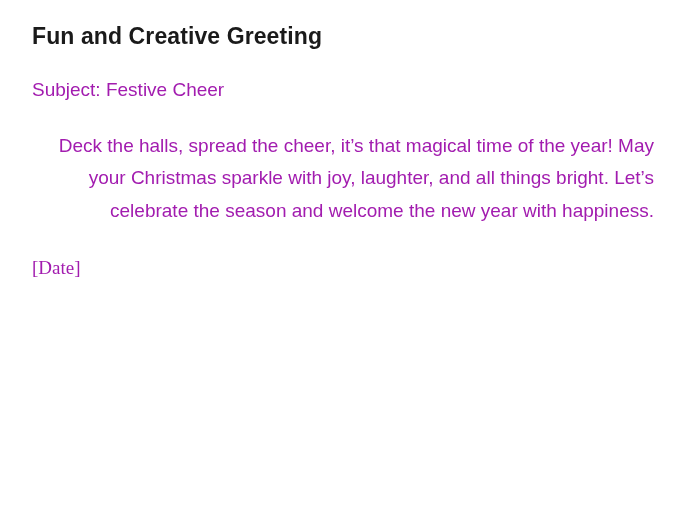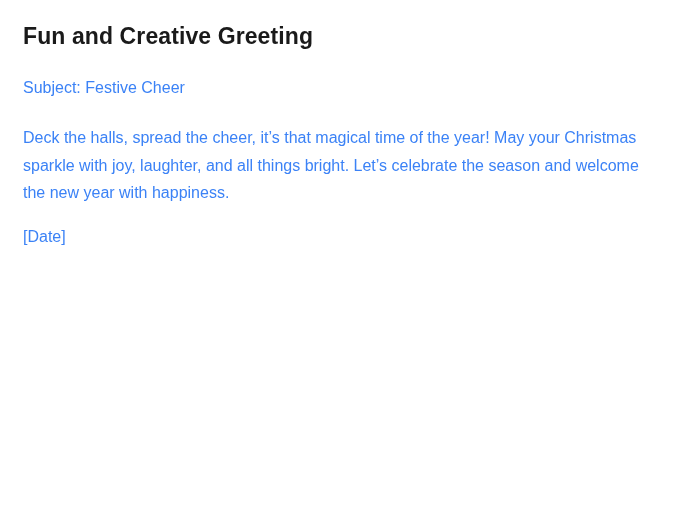--- a/index.html
+++ b/index.html
@@ -11,43 +11,45 @@
     height: 530px;
     background: #ffffff;
     font-family: "Liberation Sans", sans-serif;
     color: #202124;
     overflow: hidden;
   }
   .page {
     box-sizing: border-box;
     width: 700px;
     height: 530px;
-    padding: 22px 46px 0 23px;
+    padding: 22px 46px 0 32px;
     background: #ffffff;
   }
   .doc-title {
     font-size: 23px;
     font-weight: bold;
     line-height: 1.3;
     color: #1a1a1a;
     margin: 0 0 22px 0;
     letter-spacing: 0.1px;
   }
   .doc-para {
-    font-size: 16px;
+    font-size: 19px;
     line-height: 1.72;
-    color: #3b82f6;
+    color: #a21caf;
     margin: 0 0 23px 0;
     font-weight: normal;
   }
   .doc-para.body-block {
-    margin-bottom: 16px;
+    margin-bottom: 24px;
+    text-align: right;
   }
   .doc-para:last-child {
     margin-bottom: 0;
+    font-family: Liberation Serif, serif;
   }
 </style>
 </head>
 <body>
 
 <div class="page">
   <h1 class="doc-title">Fun and Creative Greeting</h1>
   <p class="doc-para">Subject: Festive Cheer</p>
   <p class="doc-para body-block">Deck the halls, spread the cheer, it’s that magical time of the year! May your Christmas sparkle with joy, laughter, and all things bright. Let’s celebrate the season and welcome the new year with happiness.</p>
   <p class="doc-para">[Date]</p>

